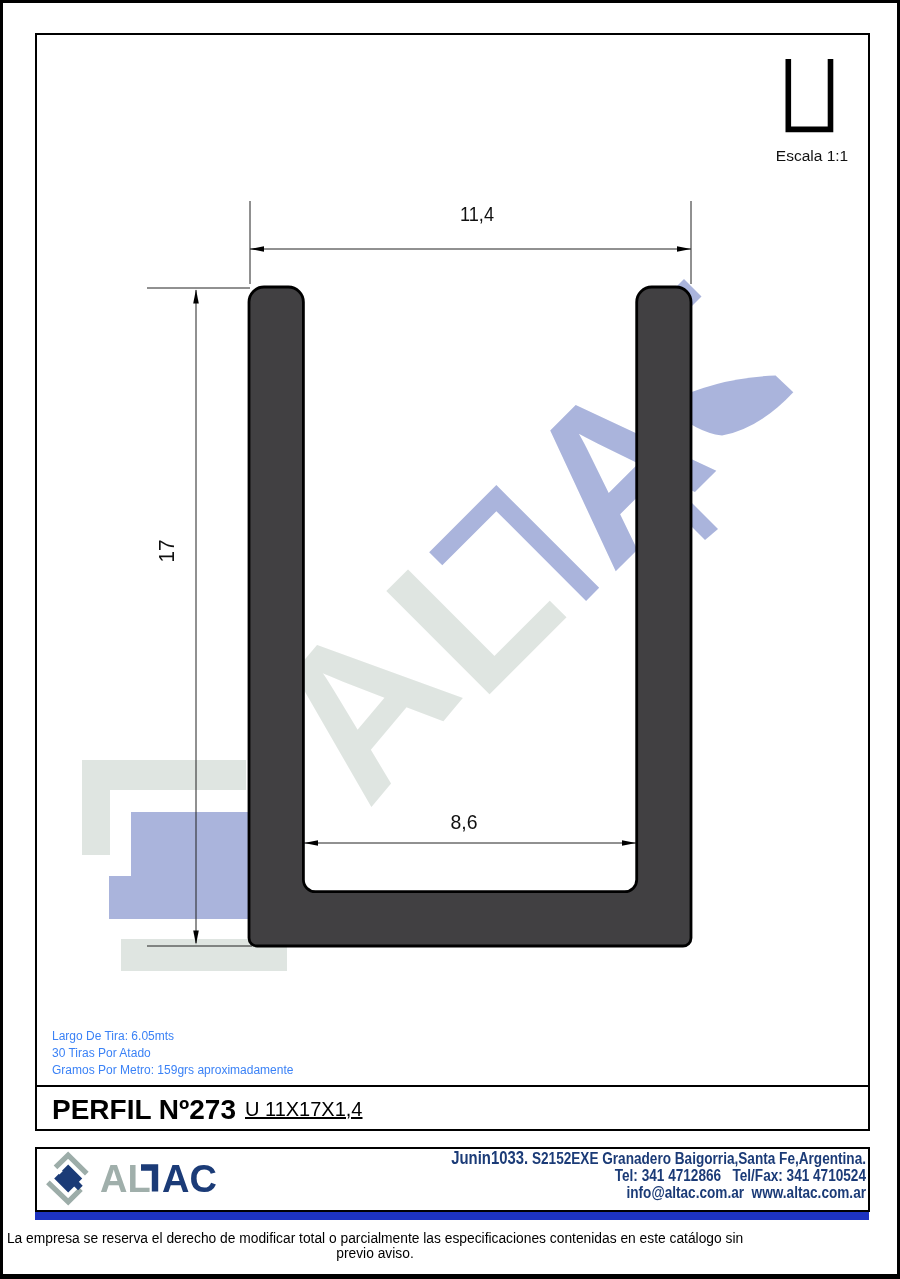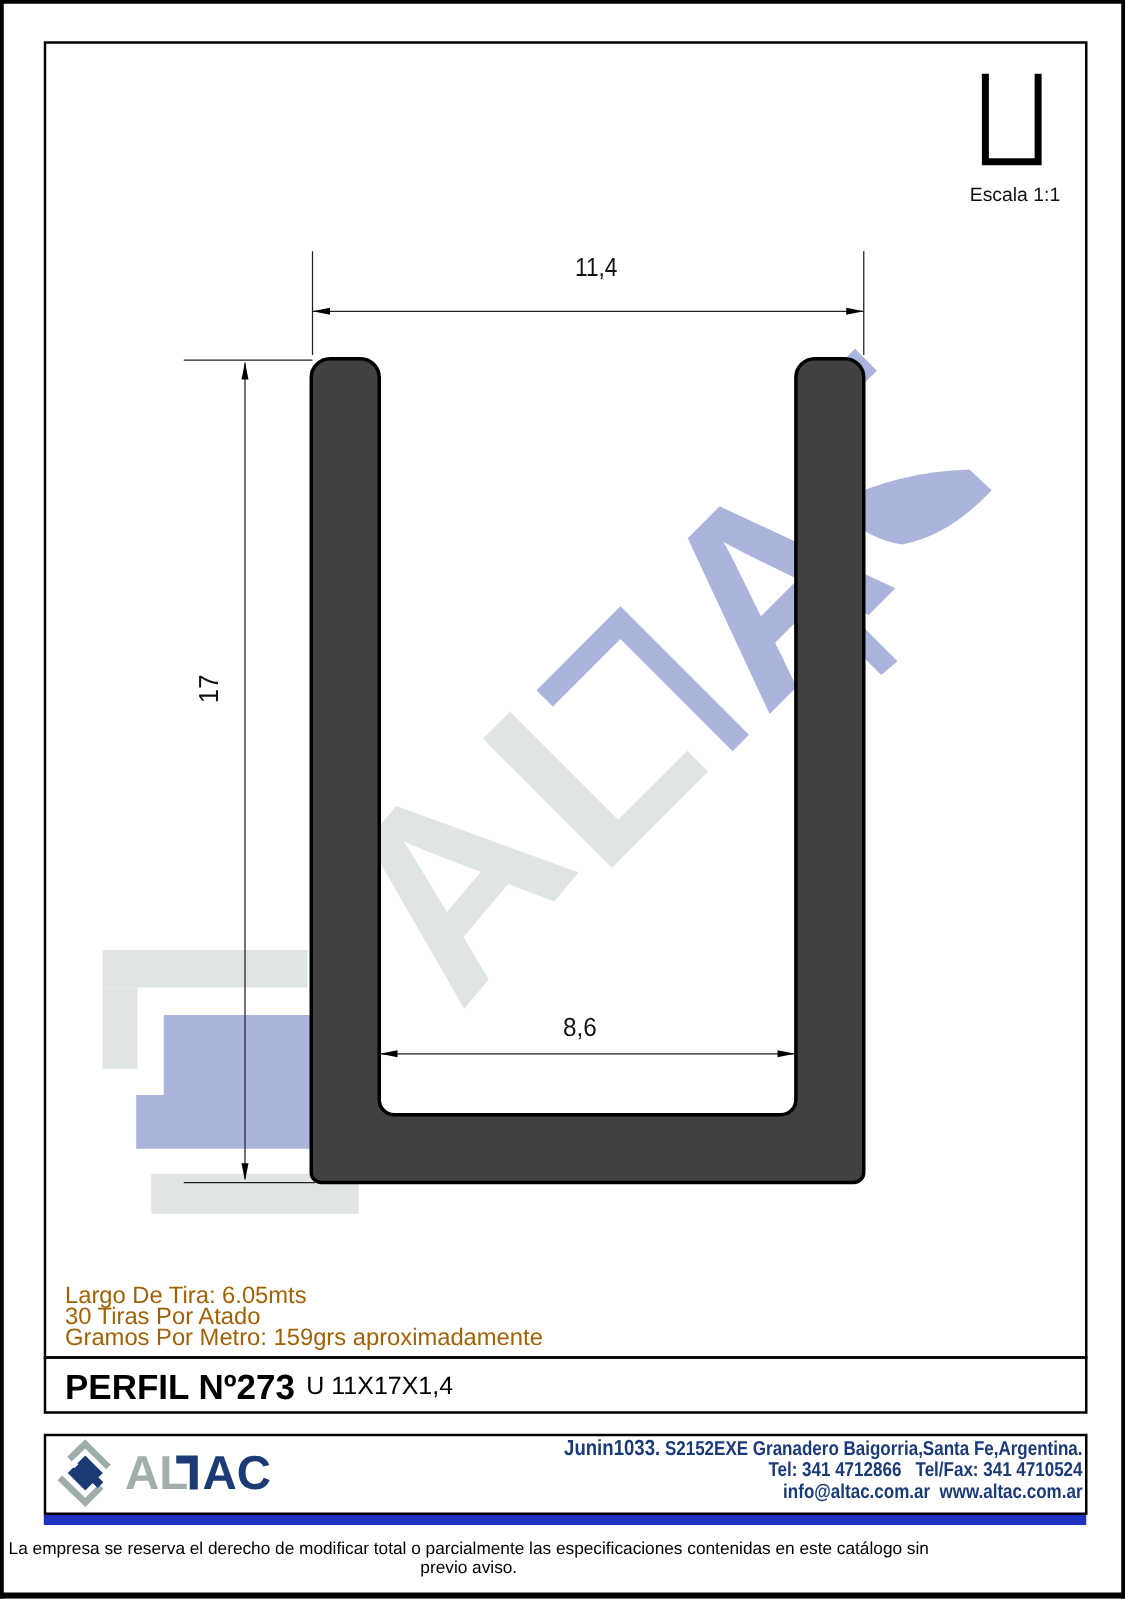--- a/index.html
+++ b/index.html
@@ -98,31 +98,31 @@
            A8,8 0 0 1 683,946
            L257,946
            A8,8 0 0 1 249,938
            Z" fill="#414042" stroke="#000" stroke-width="2.8"></path>
 
   <path d="M788.3,59 L788.3,129.4 L830.5,129.4 L830.5,59" fill="none" stroke="#000" stroke-width="5.6"></path>
 
   <text x="812" y="161" font-size="15.5" fill="#111" text-anchor="middle">Escala 1:1</text>
 </svg>
 
-<div class="abs" style="left:52px;top:1028px;font-size:19px;color:#a16207;line-height:17px;">
+<div class="abs" style="left:52px;top:1028px;font-size:12px;color:#3b82f6;line-height:17px;">
   Largo De Tira: 6.05mts<br>
   30 Tiras Por Atado<br>
   Gramos Por Metro: 159grs aproximadamente
 </div>
 
 <div class="abs" style="left:35px;top:1085px;width:831px;height:42px;border:2px solid #000;"></div>
 
 <div class="abs" style="left:52px;top:1094px;font-size:28px;color:#000;font-weight:bold;">PERFIL Nº273</div>
 
-<div class="abs" style="left:245px;top:1098px;font-size:20px;color:#000;">U 11X17X1,4</div>
+<div class="abs" style="left:245px;top:1098px;font-size:20px;color:#000;text-decoration:underline;">U 11X17X1,4</div>
 
 <div class="abs" style="left:35px;top:1147px;width:831px;height:61px;border:2px solid #000;"></div>
 
 <svg class="abs" style="left:0;top:0;" width="900" height="1279" viewBox="0 0 900 1279">
 
   <path d="M55.5,1167.3 L68.1,1155.1 L86.8,1173.6" stroke="#9dada9" stroke-width="5.2" fill="none"></path>
 
   <path d="M47.9,1182.3 L68.2,1201.9 L80.9,1189.2" stroke="#9dada9" stroke-width="5.2" fill="none"></path>
 
   <path d="M68.2,1164.4 L82.2,1178.4 L68.2,1192.4 L54.2,1178.4 Z" fill="#1b3b77"></path>

